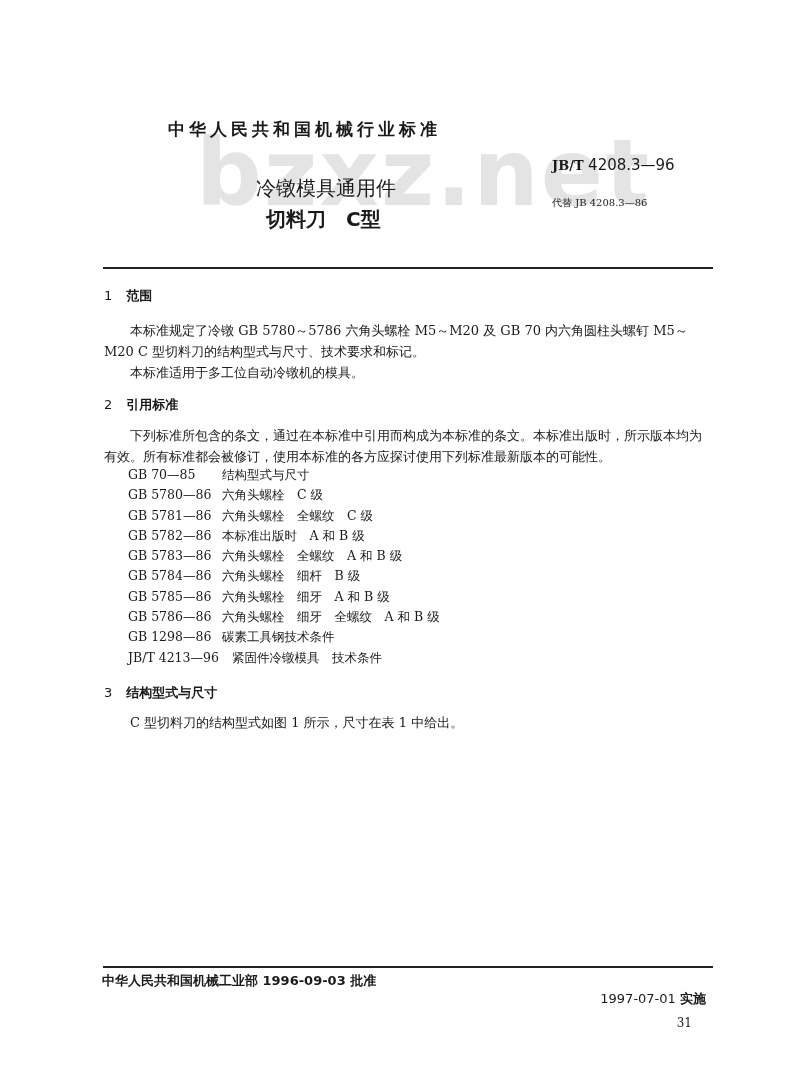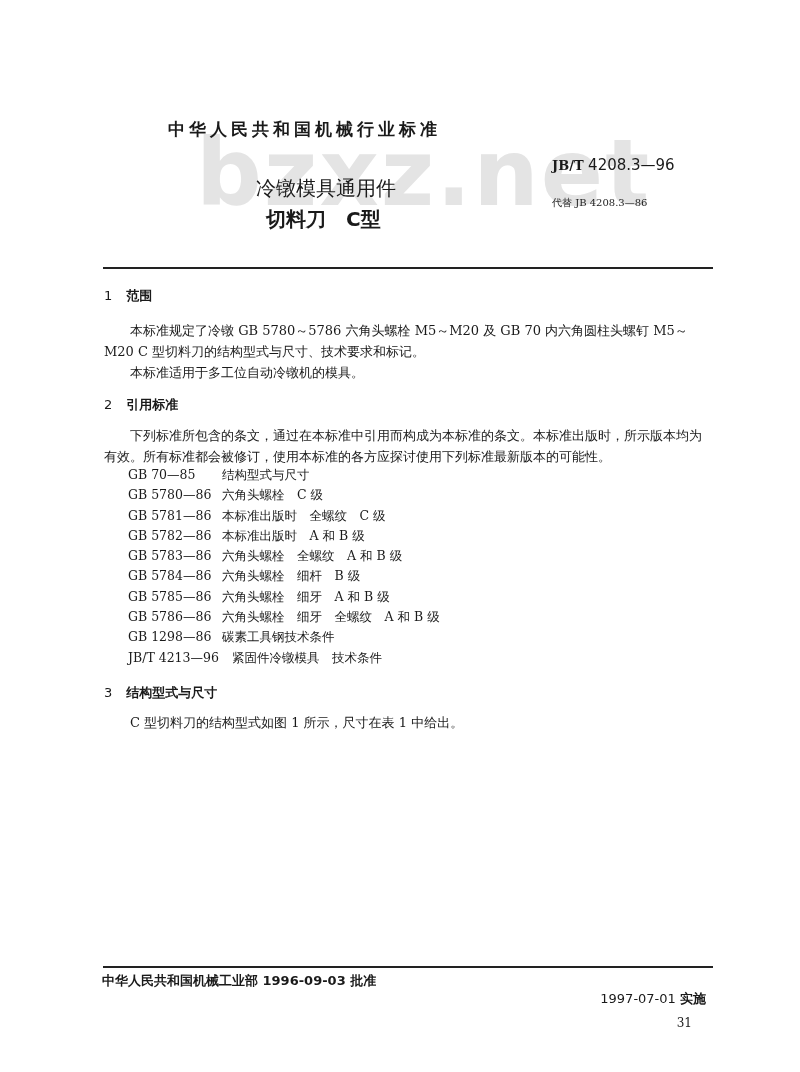--- a/index.html
+++ b/index.html
@@ -95,21 +95,21 @@
 <div class="abs layer para indent" style="top:362px;">本标准适用于多工位自动冷镦机的模具。</div>
 
 <div class="abs layer heading" style="top:396px;">
   <span class="no">2</span><span>引用标准</span>
 </div>
 <div class="abs layer para indent" style="top:425px;">下列标准所包含的条文，通过在本标准中引用而构成为本标准的条文。本标准出版时，所示版本均为有效。所有标准都会被修订，使用本标准的各方应探讨使用下列标准最新版本的可能性。</div>
 
 <div class="abs layer ref-list">
   <div class="ref-row"><span class="ref-code">GB 70—85</span><span>结构型式与尺寸</span></div>
   <div class="ref-row"><span class="ref-code">GB 5780—86</span><span>六角头螺栓　C 级</span></div>
-  <div class="ref-row"><span class="ref-code">GB 5781—86</span><span>本标准出版时　全螺纹　C 级</span></div>
+  <div class="ref-row"><span class="ref-code">GB 5781—86</span><span>六角头螺栓　全螺纹　C 级</span></div>
   <div class="ref-row"><span class="ref-code">GB 5782—86</span><span>本标准出版时　A 和 B 级</span></div>
   <div class="ref-row"><span class="ref-code">GB 5783—86</span><span>六角头螺栓　全螺纹　A 和 B 级</span></div>
   <div class="ref-row"><span class="ref-code">GB 5784—86</span><span>六角头螺栓　细杆　B 级</span></div>
   <div class="ref-row"><span class="ref-code">GB 5785—86</span><span>六角头螺栓　细牙　A 和 B 级</span></div>
   <div class="ref-row"><span class="ref-code">GB 5786—86</span><span>六角头螺栓　细牙　全螺纹　A 和 B 级</span></div>
   <div class="ref-row"><span class="ref-code">GB 1298—86</span><span>碳素工具钢技术条件</span></div>
   <div class="ref-row"><span class="ref-code jb">JB/T 4213—96</span><span>紧固件冷镦模具　技术条件</span></div>
 </div>
 
 <div class="abs layer heading" style="top:684px;">

